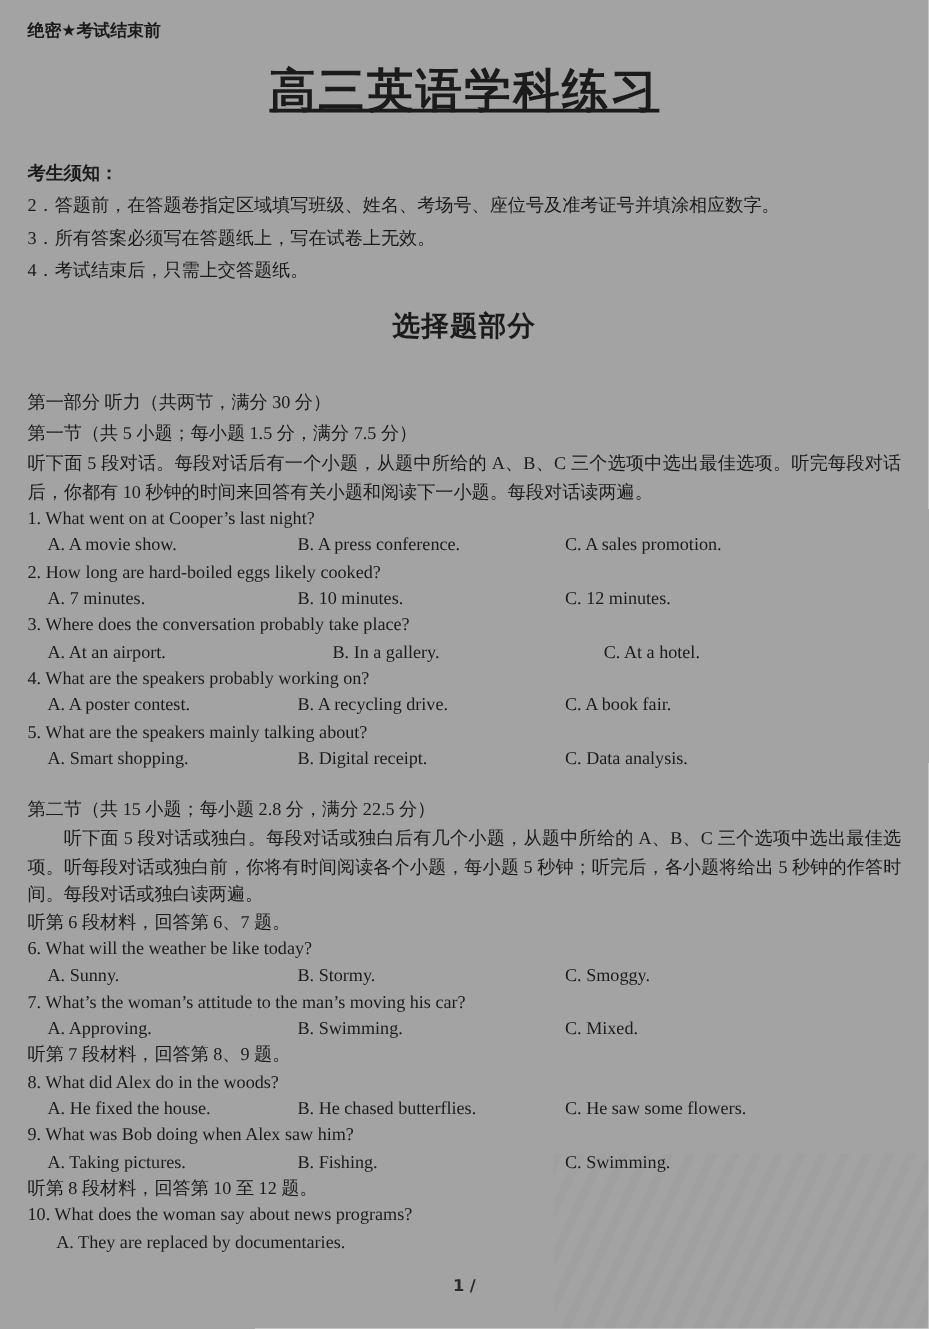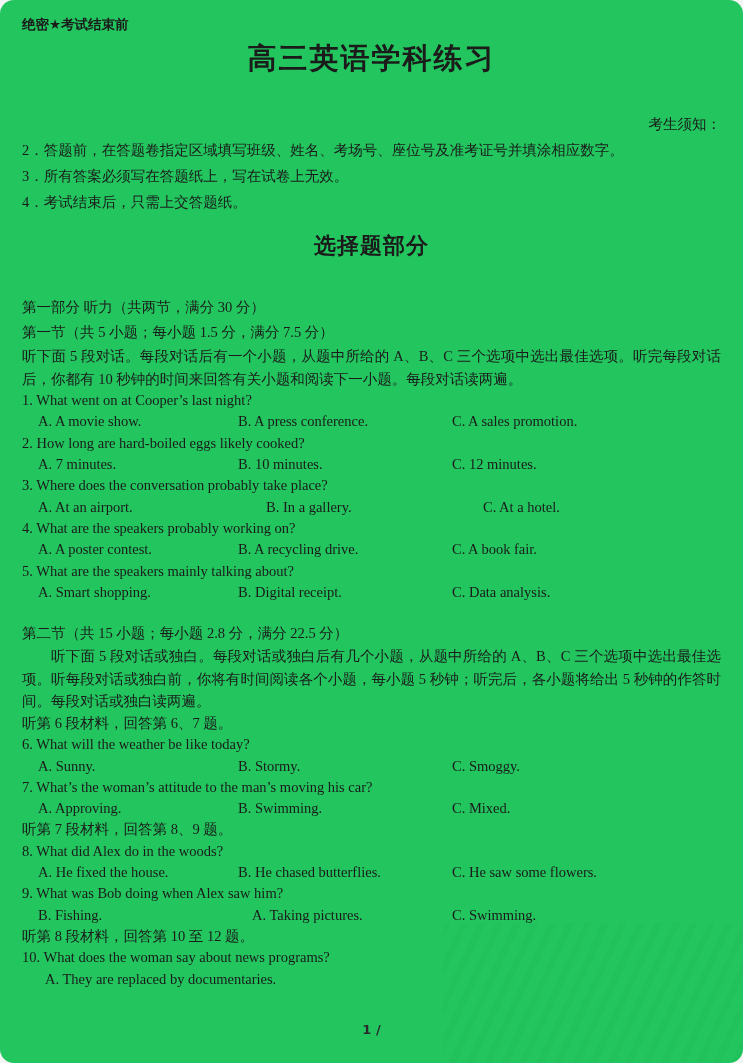--- a/index.html
+++ b/index.html
@@ -1,50 +1,49 @@
 <!DOCTYPE html>
 <html lang="zh"><head>
 <meta charset="utf-8">
 <style>
   html, body { margin: 0; padding: 0; background: #f4f4f4; }
   .page {
     position: relative;
     width: 743px;
     height: 1063px;
     margin: 0 auto;
-    background: #22c55e;
+    background: #a3a3a3;
     font-family: "Liberation Serif", "DejaVu Serif", serif;
     color: #1b1b1b;
     font-size: 14.5px;
     overflow: hidden;
-    border-radius: 14px;
   }
   .content { padding: 16px 22px 0 22px; }
 
   .secrecy {
     font-family: "Liberation Sans", "DejaVu Sans", sans-serif;
     font-weight: 700;
     font-size: 13.5px;
     line-height: 18px;
   }
   .title {
     text-align: center;
     font-family: "Liberation Sans", "DejaVu Sans", sans-serif;
     font-weight: 700;
-    font-size: 29px;
+    font-size: 37px;
     line-height: 38px;
     letter-spacing: 2px;
-    margin-top: 5px;
+    margin-top: 20px;
+    text-decoration: underline;
   }
   .notice { margin-top: 34px; line-height: 26px; }
   .notice-heading {
     font-family: "Liberation Sans", "DejaVu Sans", sans-serif;
-    font-weight: 400;
+    font-weight: 700;
     font-size: 14.5px;
-    text-align: right;
   }
   .choice-heading {
     text-align: center;
     font-family: "Liberation Sans", "DejaVu Sans", sans-serif;
     font-weight: 700;
     font-size: 22px;
     line-height: 30px;
     letter-spacing: 1px;
     margin-top: 16px;
   }
@@ -187,22 +186,22 @@
       <div class="options">
         <span class="opt col-a">A. He fixed the house.</span>
         <span class="opt col-b">B. He chased butterflies.</span>
         <span class="opt col-c">C. He saw some flowers.</span>
       </div>
     </div>
 
     <div class="question">
       <div class="q-text">9. What was Bob doing when Alex saw him?</div>
       <div class="options">
+        <span class="opt col-a">A. Taking pictures.</span>
         <span class="opt col-b">B. Fishing.</span>
-        <span class="opt col-a">A. Taking pictures.</span>
         <span class="opt col-c">C. Swimming.</span>
       </div>
     </div>
 
     <div class="material">听第 8 段材料，回答第 10 至 12 题。</div>
 
     <div class="question">
       <div class="q-text">10. What does the woman say about news programs?</div>
       <div class="options-single">
         <span class="opt">A. They are replaced by documentaries.</span>

